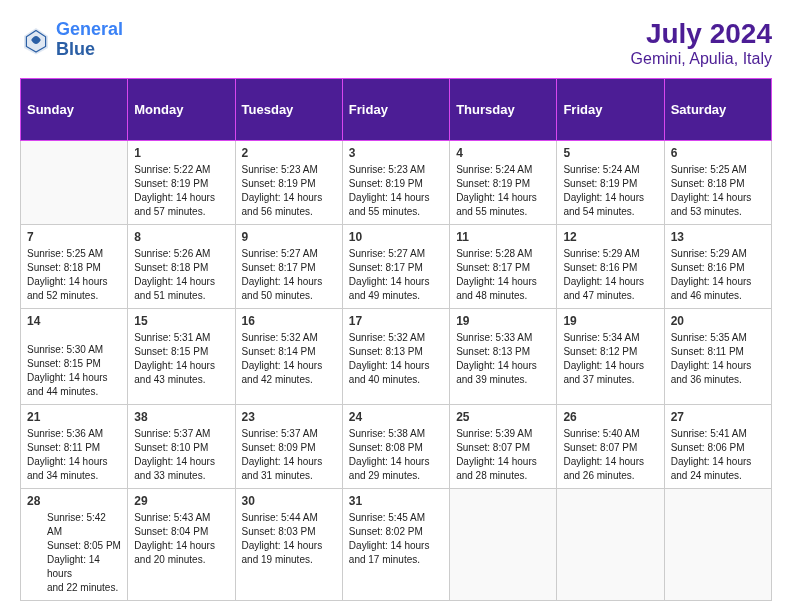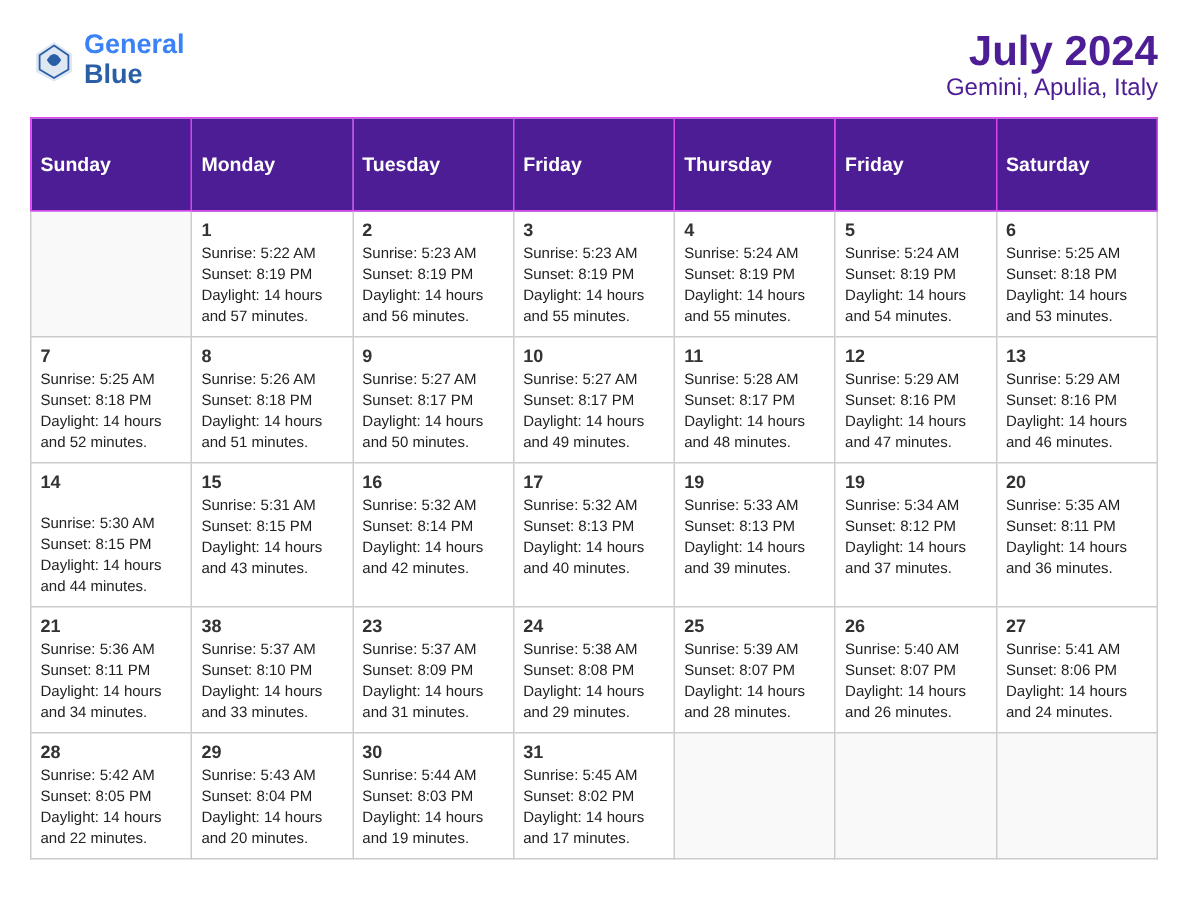--- a/index.html
+++ b/index.html
@@ -311,21 +311,21 @@
           <span class="day-num">27</span>
           <div class="cell-info" style="white-space: pre-line;">Sunrise: 5:41 AM
 Sunset: 8:06 PM
 Daylight: 14 hours
 and 24 minutes.</div>
         </td>
       </tr>
       <tr>
         <td>
           <span class="day-num">28</span>
-          <div class="cell-info" style="white-space: pre-line;">Sunrise: 5:42 AM
+          <div class="cell-info" style="white-space: pre-line; margin-left: 20px;">Sunrise: 5:42 AM
 Sunset: 8:05 PM
 Daylight: 14 hours
 and 22 minutes.</div>
         </td>
         <td>
           <span class="day-num">29</span>
           <div class="cell-info" style="white-space: pre-line;">Sunrise: 5:43 AM
 Sunset: 8:04 PM
 Daylight: 14 hours
 and 20 minutes.</div>

